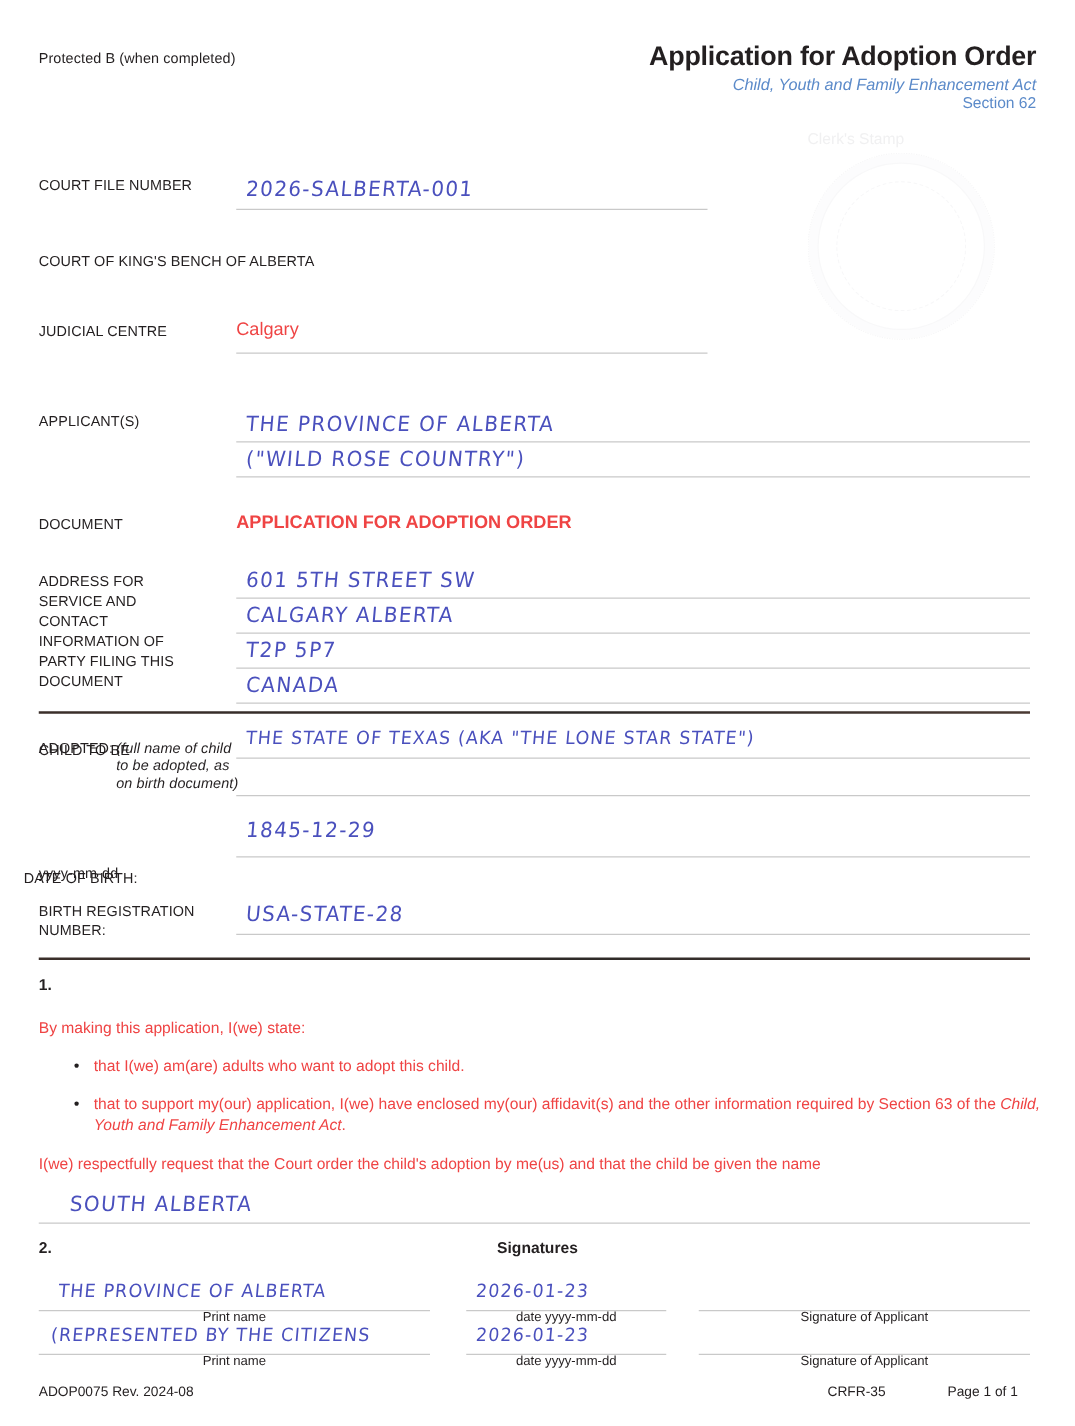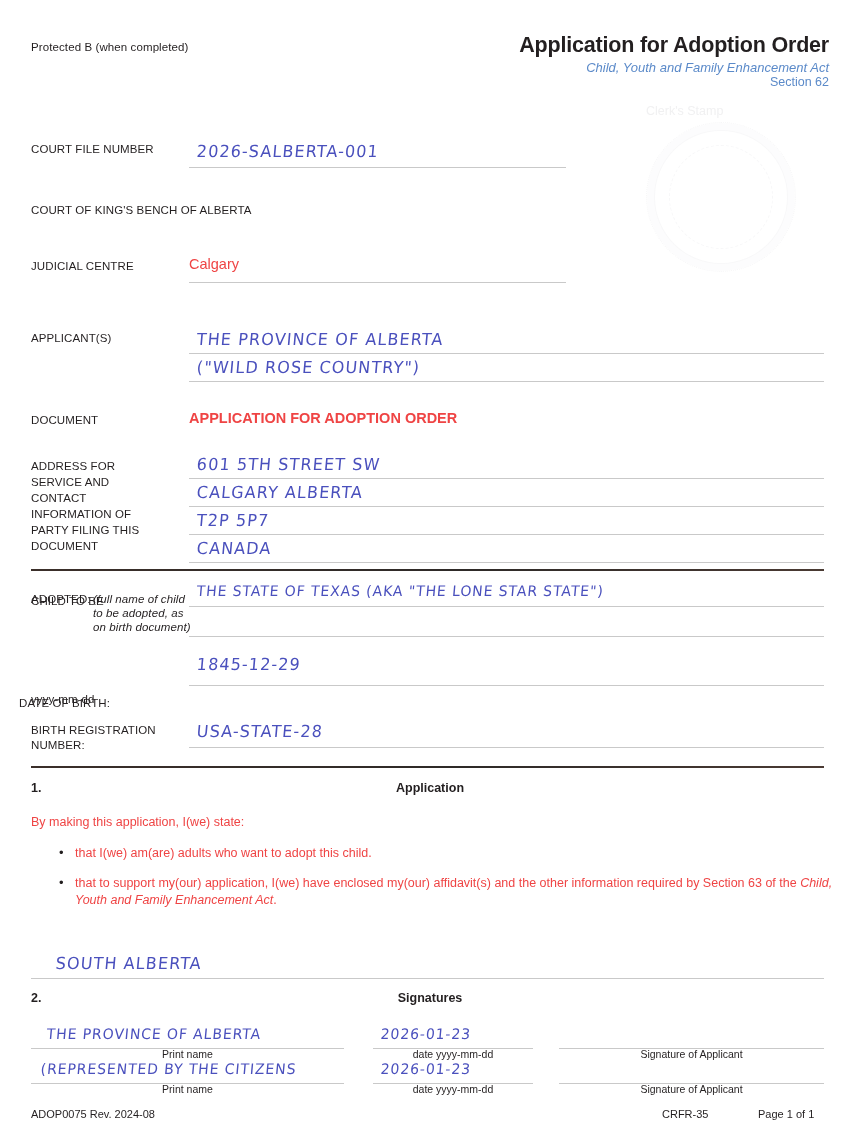--- a/index.html
+++ b/index.html
@@ -227,33 +227,33 @@
   <div class="rule" style="left:189px; top:685px; width:635px;"></div>
 
   <div class="abs lbl" style="left:31px; top:723px;">BIRTH REGISTRATION</div>
   <div class="abs lbl" style="left:31px; top:738px;">NUMBER:</div>
   <div class="abs hand" style="left:196px; top:722px;">USA-STATE-28</div>
   <div class="rule" style="left:189px; top:747px; width:635px;"></div>
 
   <div class="rule-dark" style="left:31px; top:766px; width:793px;"></div>
 
   <div class="abs sec-num" style="left:31px; top:781px;">1.</div>
-  <div class="abs sec-title" style="left:0px; top:781px; width:860px; text-align:center;">Application</div>
 
   <div class="abs para" style="left:31px; top:814px;">By making this application, I(we) state:</div>
 
   <div class="abs" style="left:55px; top:845px; width:790px;">
     <div class="bullet-row para">
       <span>that I(we) am(are) adults who want to adopt this child.</span>
     </div>
     <div class="bullet-row para">
       <span>that to support my(our) application, I(we) have enclosed my(our) affidavit(s) and the other information required by Section 63 of the </span><span class="italic">Child, Youth and Family Enhancement Act</span><span>.</span>
     </div>
   </div>
 
+  <div class="abs para" style="left:31px; top:923px; width:800px;">I(we) respectfully request that the Court order the child's adoption by me(us) and that the child be given the name</div>
 
   <div class="abs hand" style="left:55px; top:954px;">SOUTH ALBERTA</div>
   <div class="rule" style="left:31px; top:978px; width:793px;"></div>
 
   <div class="abs sec-num" style="left:31px; top:991px;">2.</div>
   <div class="abs sec-title" style="left:0px; top:991px; width:860px; text-align:center;">Signatures</div>
 
   <div class="abs hand hand-sm" style="left:46px; top:1026px;">THE PROVINCE OF ALBERTA</div>
   <div class="rule" style="left:31px; top:1048px; width:313px;"></div>
   <div class="abs sig-caption" style="left:31px; top:1048px; width:313px;">Print name</div>

